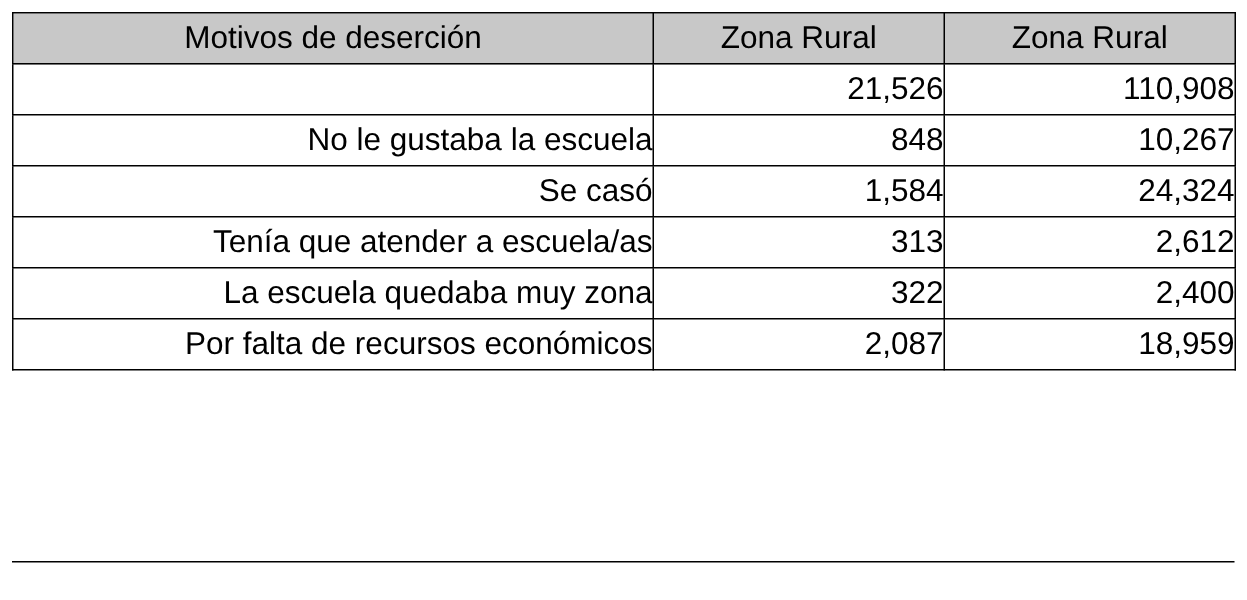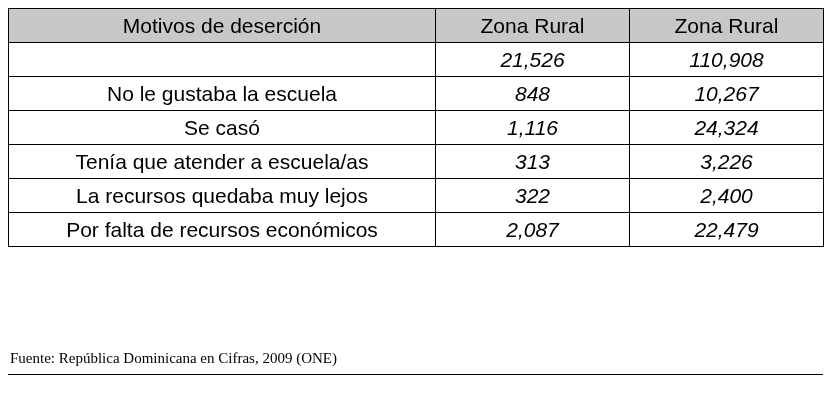--- a/index.html
+++ b/index.html
@@ -43,26 +43,25 @@
   col.c-urbana { width: 194px; }
   col.c-rural  { width: 194px; }
 
   thead th {
     background: #c8c8c8;
     text-align: center;
     height: 34px;
     font-weight: normal;
   }
   td.motivo {
-    text-align: center;
+    text-align: right;
     padding-left: 7px;
   }
   td.num {
-    text-align: center;
-    font-style: italic;
+    text-align: right;
   }
   tr.bold td {
     font-weight: bold;
   }
   .source {
     position: absolute;
     left: 10px;
     top: 350px;
     width: 811px;
     font-family: "Liberation Serif", serif;
@@ -103,38 +102,37 @@
           <td class="num">21,526</td>
           <td class="num">110,908</td>
         </tr>
         <tr>
           <td class="motivo">No le gustaba la escuela</td>
           <td class="num">848</td>
           <td class="num">10,267</td>
         </tr>
         <tr>
           <td class="motivo">Se casó</td>
-          <td class="num">1,116</td>
+          <td class="num">1,584</td>
           <td class="num">24,324</td>
         </tr>
         <tr>
           <td class="motivo">Tenía que atender a escuela/as</td>
           <td class="num">313</td>
-          <td class="num">3,226</td>
+          <td class="num">2,612</td>
         </tr>
         <tr>
-          <td class="motivo">La recursos quedaba muy lejos</td>
+          <td class="motivo">La escuela quedaba muy zona</td>
           <td class="num">322</td>
           <td class="num">2,400</td>
         </tr>
         <tr>
           <td class="motivo">Por falta de recursos económicos</td>
           <td class="num">2,087</td>
-          <td class="num">22,479</td>
+          <td class="num">18,959</td>
         </tr>
       </tbody>
     </table>
   </div>
 
-  <div class="source">Fuente: República Dominicana en Cifras, 2009 (ONE)</div>
   <div class="source-rule"></div>
 
 </div>
 
 </body></html>

